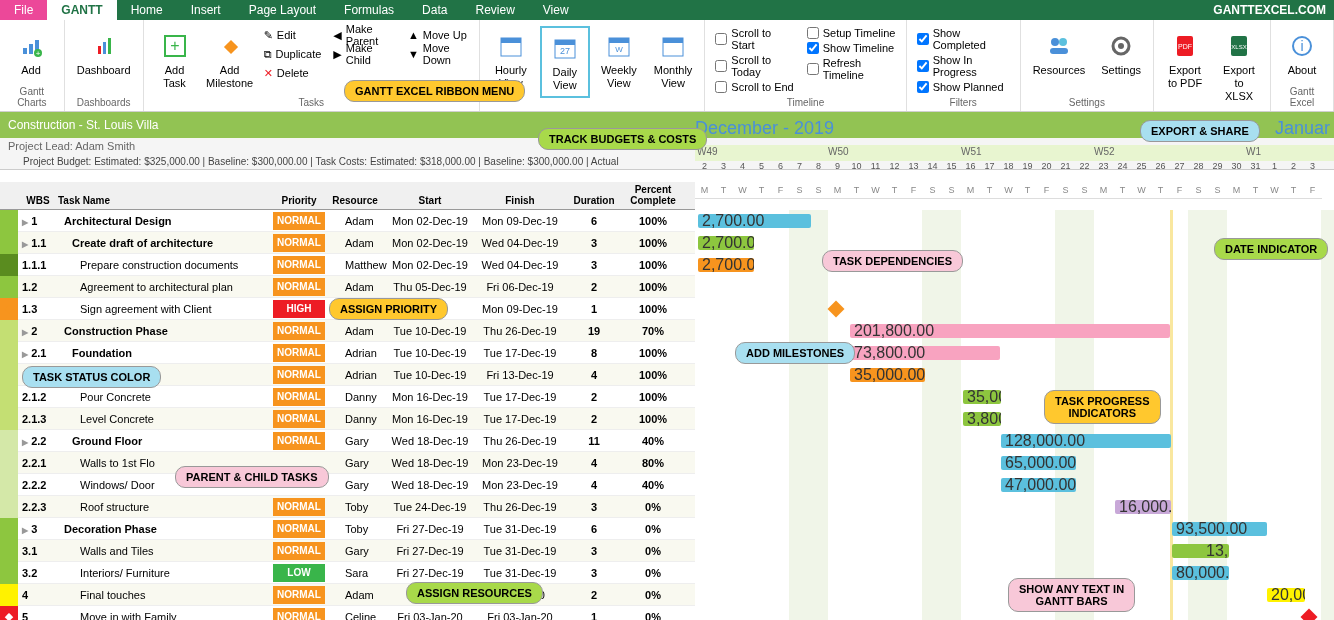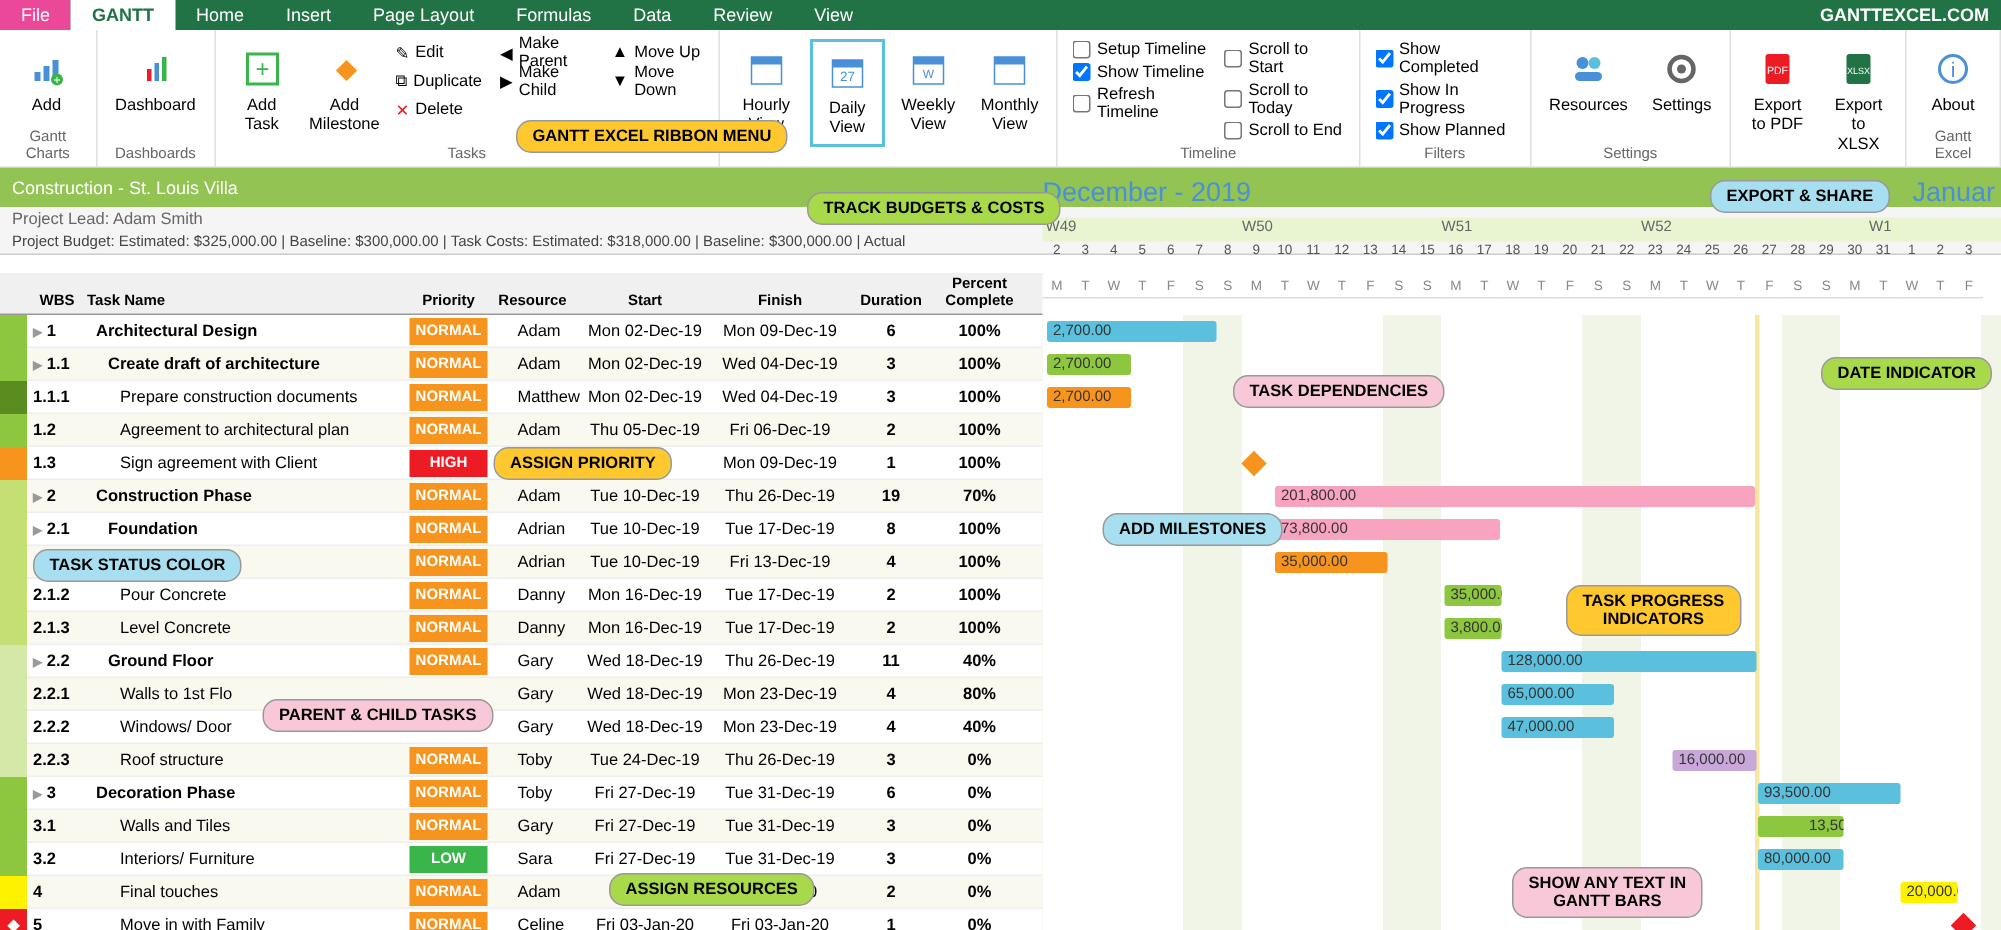--- a/index.html
+++ b/index.html
@@ -23,21 +23,21 @@
 .ribbon-btn-small { display: flex; align-items: center; padding: 2px 4px; cursor: pointer; font-size: 11px; height: 18px; gap: 4px; }
 .ribbon-col { display: flex; flex-direction: column; gap: 1px; }
 .icon-svg { width: 24px; height: 24px; }
 .check-item { display: flex; align-items: center; gap: 4px; font-size: 11px; padding: 1px 4px; }
 .check-item input { width: 12px; height: 12px; }
 
 
 .project-header { background: #92c353; padding: 6px 8px; position: relative; }
 .project-title { color: #fff; font-size: 12px; font-weight: 300; }
 .project-lead { color: #666; padding: 2px 8px; font-size: 11px; background: #f5f5f5; }
-.project-budget { padding: 2px 8px; font-size: 10px; background: #f5f5f5; color: #444; border-bottom: 1px solid #ccc; }
+.project-budget { padding: 2px 23px; font-size: 10px; background: #f5f5f5; color: #444; border-bottom: 1px solid #ccc; }
 
 
 .timeline-month { position: absolute; top: 118px; left: 695px; font-size: 18px; color: #4a90d9; }
 .timeline-weeks { position: absolute; top: 145px; left: 695px; right: 0; height: 16px; background: #e8f5d0; display: flex; font-size: 10px; }
 .week-label { position: absolute; font-size: 10px; color: #666; top: 1px; }
 .timeline-days { position: absolute; top: 161px; left: 695px; right: 0; display: flex; font-size: 10px; }
 .day-col { width: 19px; text-align: center; color: #555; font-size: 9px; }
 .day-dow { display: block; color: #888; border-bottom: 1px solid #ddd; height: 28px; padding-top: 14px; }
 .day-num { display: block; }
 
@@ -76,21 +76,21 @@
 .pri-low { background: #39b54a; }
 .resource-cell { width: 60px; padding-left: 20px; }
 .start-cell, .finish-cell { width: 90px; text-align: center; }
 .dur-cell { width: 58px; text-align: center; font-weight: bold; }
 .pct-cell { width: 60px; text-align: center; font-weight: bold; }
 .toggle-arrow { color: #999; margin-right: 3px; font-size: 8px; }
 
 
 .gantt-area { position: absolute; top: 210px; left: 695px; right: 0; bottom: 0; }
 .gantt-grid { position: absolute; inset: 0; background: repeating-linear-gradient(to right, #fff 0, #fff 94px, #f0f5e8 94px, #f0f5e8 133px); }
-.gantt-bar { position: absolute; height: 14px; top: 4px; border-radius: 2px; font-size: 10px; padding: 0 4px; line-height: 14px; overflow: hidden; white-space: nowrap; }
+.gantt-bar { position: absolute; height: 14px; top: 4px; border-radius: 2px; font-size: 16px; padding: 0 4px; line-height: 14px; overflow: hidden; white-space: nowrap; }
 .bar-blue { background: #5bc0de; color: #333; }
 .bar-green { background: #8dc63f; color: #333; }
 .bar-orange { background: #f7941e; color: #333; }
 .bar-pink { background: #f8a3c0; color: #333; }
 .bar-purple { background: #c8a8d8; color: #333; }
 .bar-yellow { background: #fff200; color: #333; }
 .milestone-diamond { position: absolute; width: 12px; height: 12px; background: #f7941e; transform: rotate(45deg); top: 5px; }
 .today-line { position: absolute; top: 0; bottom: 0; width: 3px; background: #f9e79f; left: 475px; }
 
 
@@ -255,43 +255,43 @@
 View</div>
         </div>
     </div>
   </div>
 
   <div class="ribbon-group">
     <div class="ribbon-buttons">
       <div class="ribbon-col">
         <div class="check-item">
             <input type="checkbox" style="">
+            <span>Scroll to Start</span>
+          </div>
+        <div class="check-item">
+            <input type="checkbox" style="">
+            <span>Scroll to Today</span>
+          </div>
+        <div class="check-item">
+            <input type="checkbox" style="">
+            <span>Scroll to End</span>
+          </div>
+      </div>
+      <div class="ribbon-col">
+        <div class="check-item">
+            <input type="checkbox" style="">
             <span>Setup Timeline</span>
           </div>
         <div class="check-item">
             <input type="checkbox" checked="" style="">
             <span>Show Timeline</span>
           </div>
         <div class="check-item">
             <input type="checkbox" style="">
             <span>Refresh Timeline</span>
-          </div>
-      </div>
-      <div class="ribbon-col">
-        <div class="check-item">
-            <input type="checkbox" style="">
-            <span>Scroll to Start</span>
-          </div>
-        <div class="check-item">
-            <input type="checkbox" style="">
-            <span>Scroll to Today</span>
-          </div>
-        <div class="check-item">
-            <input type="checkbox" style="">
-            <span>Scroll to End</span>
           </div>
       </div>
     </div>
     <div class="ribbon-group-label">Timeline</div>
   </div>
 
   <div class="ribbon-group">
     <div class="ribbon-buttons">
       <div class="ribbon-col">
         <div class="check-item">

